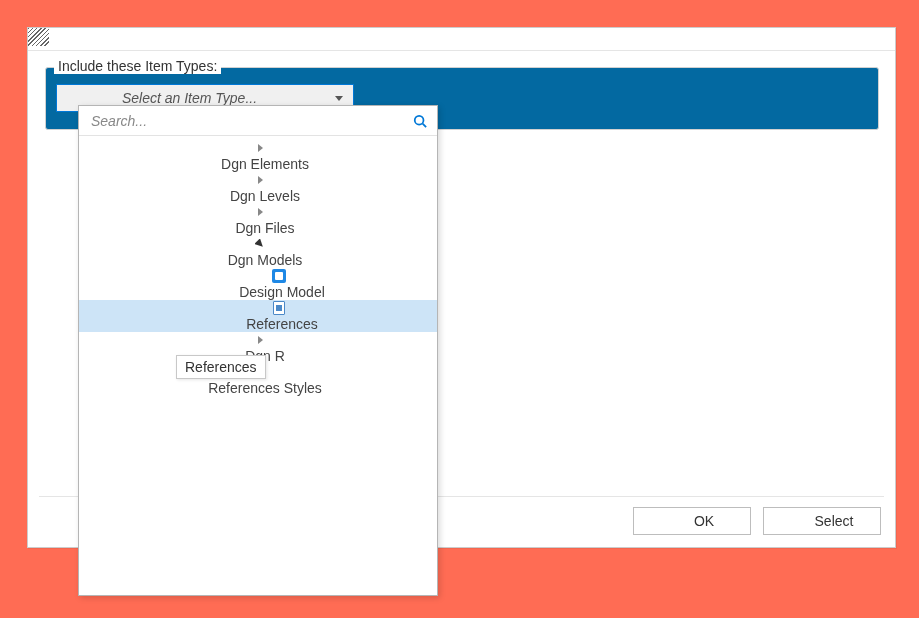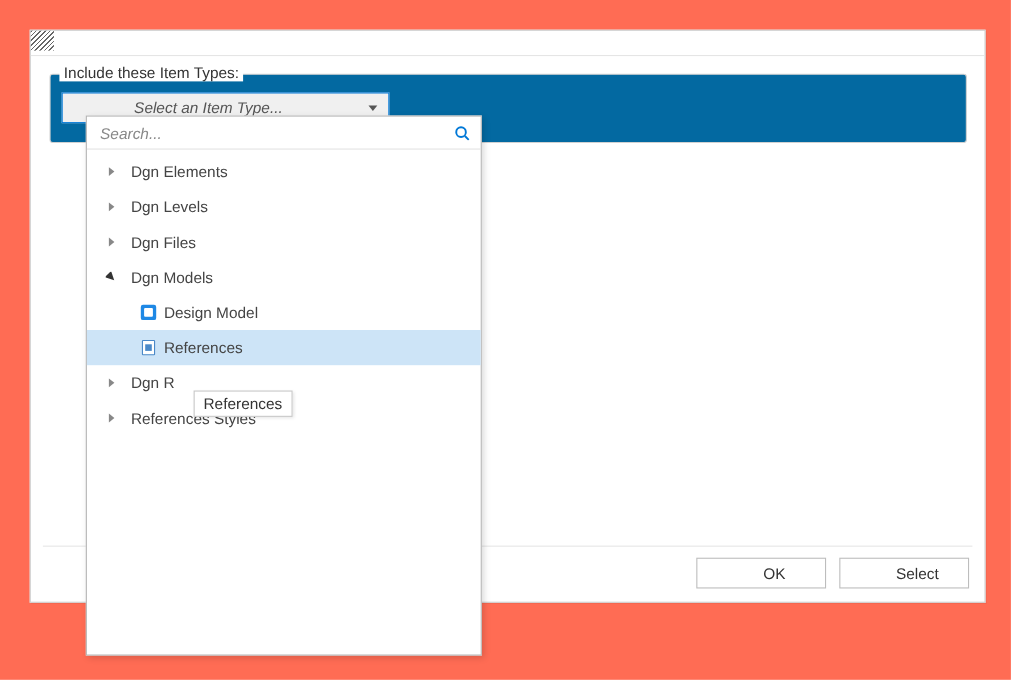--- a/index.html
+++ b/index.html
@@ -135,20 +135,21 @@
       padding-top: 4px;
     }
     .tree-row {
       display: flex;
       align-items: center;
       height: 32px;
       padding-left: 14px;
       color: #444;
       cursor: pointer;
       font-size: 14px;
+      flex-direction: column;
     }
     .tree-row.child {
       padding-left: 48px;
     }
     .tree-row.selected {
       background: #cde4f7;
     }
     .expander {
       width: 16px;
       height: 16px;

